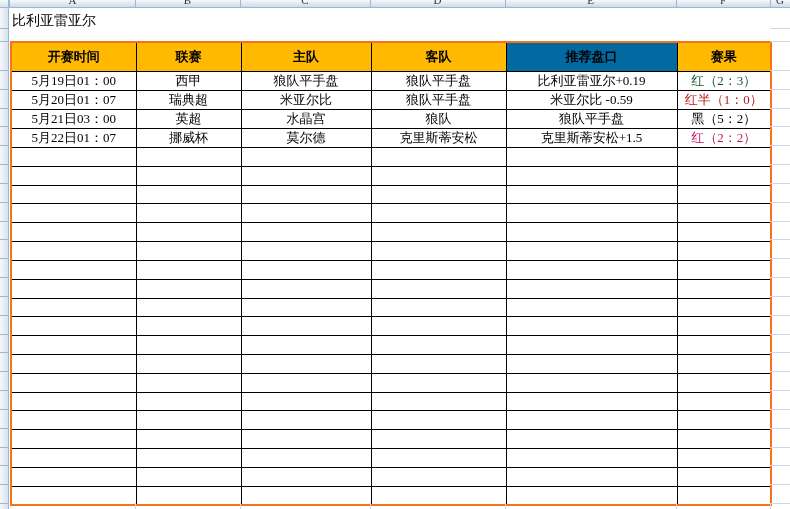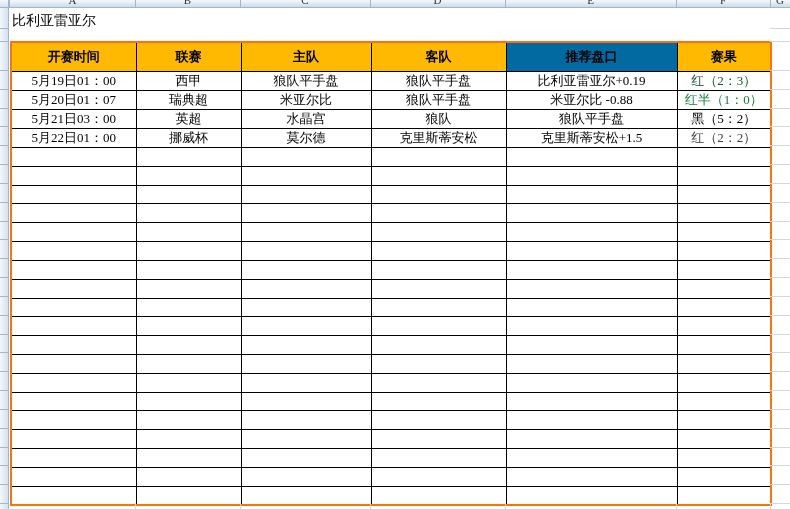--- a/index.html
+++ b/index.html
@@ -106,38 +106,38 @@
           <td>狼队平手盘</td>
           <td>狼队平手盘</td>
           <td>比利亚雷亚尔+0.19</td>
           <td style="color: #14532d;">红（2：3）</td>
         </tr>
         <tr style="height: 18.8261px;">
           <td>5月20日01：07</td>
           <td>瑞典超</td>
           <td>米亚尔比</td>
           <td>狼队平手盘</td>
-          <td>米亚尔比 -0.88</td>
-          <td style="color: #15803d; margin-top: 41px;">红半（1：0）</td>
+          <td>米亚尔比 -0.59</td>
+          <td style="color: #b91c1c; margin-top: 41px;">红半（1：0）</td>
         </tr>
         <tr style="height: 18.8261px;">
           <td>5月21日03：00</td>
           <td>英超</td>
           <td>水晶宫</td>
           <td>狼队</td>
           <td>狼队平手盘</td>
           <td style="color: rgb(0, 0, 0);">黑（5：2）</td>
         </tr>
         <tr style="height: 18.8261px;">
-          <td>5月22日01：00</td>
+          <td>5月22日01：07</td>
           <td>挪威杯</td>
           <td>莫尔德</td>
           <td>克里斯蒂安松</td>
           <td>克里斯蒂安松+1.5</td>
-          <td style="color: #404040;">红（2：2）</td>
+          <td style="color: #be185d;">红（2：2）</td>
         </tr>
         <tr style="height: 18.8261px;">
           <td></td>
           <td></td>
           <td></td>
           <td></td>
           <td></td>
           <td></td>
         </tr>
         <tr style="height: 18.8261px;">

